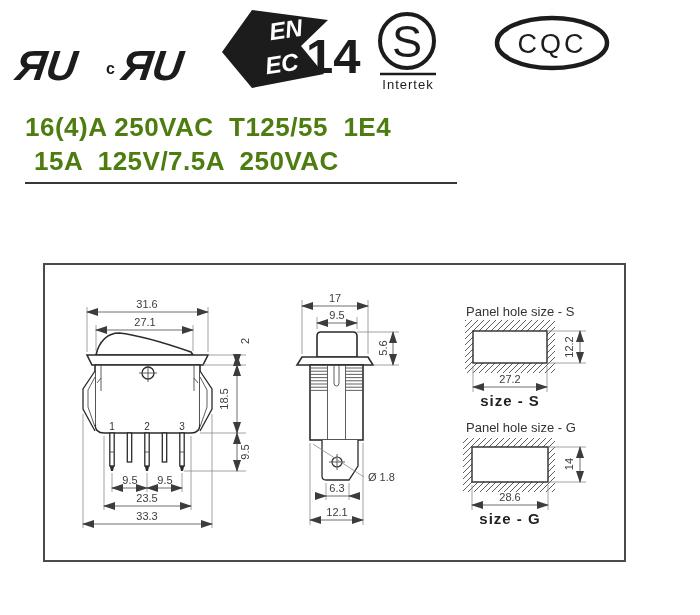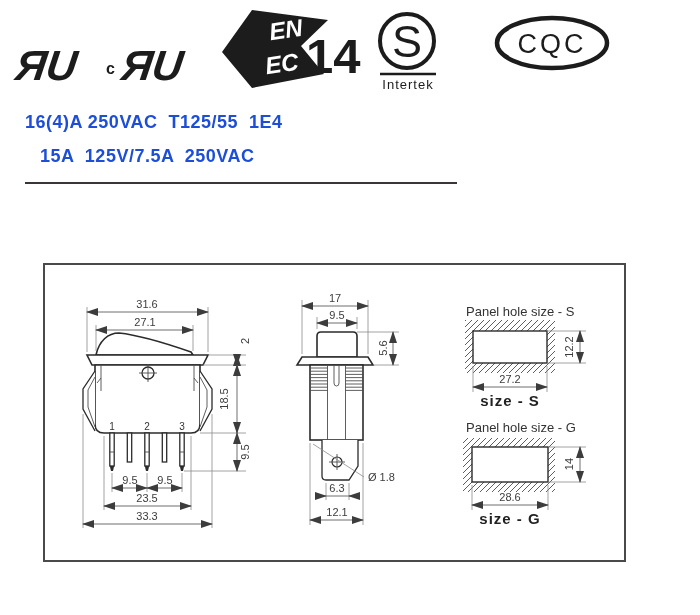--- a/index.html
+++ b/index.html
@@ -1,19 +1,19 @@
 <!DOCTYPE html>
 <html><head>
 <meta charset="utf-8">
 <style>
   html,body{margin:0;padding:0;background:#ffffff;}
   #page{position:relative;width:700px;height:615px;background:#fff;overflow:hidden;
         font-family:"Liberation Sans",sans-serif;}
   .abs{position:absolute;}
-  .rating{font-size:18px;font-weight:600;letter-spacing:.5px;color:#1d4ed8;white-space:pre;}
+  .rating{font-size:26px;font-weight:600;letter-spacing:.5px;color:#4d7c0f;white-space:pre;}
   #rule{position:absolute;left:25px;top:182px;width:432px;height:2px;background:#3a3537;}
   #diagram-box{position:absolute;left:43px;top:263px;width:583px;height:299px;
                border:2px solid #4a4a4a;box-sizing:border-box;background:#fff;}
   
   .pl{stroke:#2b2b2b;stroke-width:1.6;fill:#ffffff;}           
   .pl2{stroke:#2b2b2b;stroke-width:1.3;fill:#ffffff;}
   .tl{stroke:#4d4d4d;stroke-width:.9;fill:none;}               
   .dl{stroke:#6e6e6e;stroke-width:1;fill:none;}                
   .xl{stroke:#8a8a8a;stroke-width:.8;fill:none;}               
   text{font-family:"Liberation Sans",sans-serif;}
@@ -54,21 +54,21 @@
       <text x="408" y="89" font-size="13" fill="#1c1c1c" text-anchor="middle" letter-spacing="1">Intertek</text>
     </g>
 
     <g>
       <ellipse cx="552" cy="43" rx="55" ry="25" fill="none" stroke="#1c1c1c" stroke-width="4.5"></ellipse>
       <text x="552" y="53" font-size="27" fill="#1c1c1c" text-anchor="middle" letter-spacing="3">CQC</text>
     </g>
   </svg>
 
   <div class="abs rating" style="left:25px;top:112px">16(4)A 250VAC  T125/55  1E4</div>
-  <div class="abs rating" style="left:40px;top:146px">15A  125V/7.5A  250VAC</div>
+  <div class="abs rating" style="left:34px;top:146px">15A  125V/7.5A  250VAC</div>
   <div id="rule"></div>
 
   <div id="diagram-box">
     <svg width="579" height="295" viewBox="45 265 579 295">
       <defs>
         <marker id="ar" markerWidth="12" markerHeight="8" refX="11" refY="4" orient="auto-start-reverse">
           <path d="M0,0 L12,4 L0,8 Z" fill="#3c3c3c"></path>
         </marker>
         <pattern id="hatch" width="6" height="6" patternUnits="userSpaceOnUse">
           <path d="M0,6 L6,0" stroke="#5e5e5e" stroke-width="1"></path>

